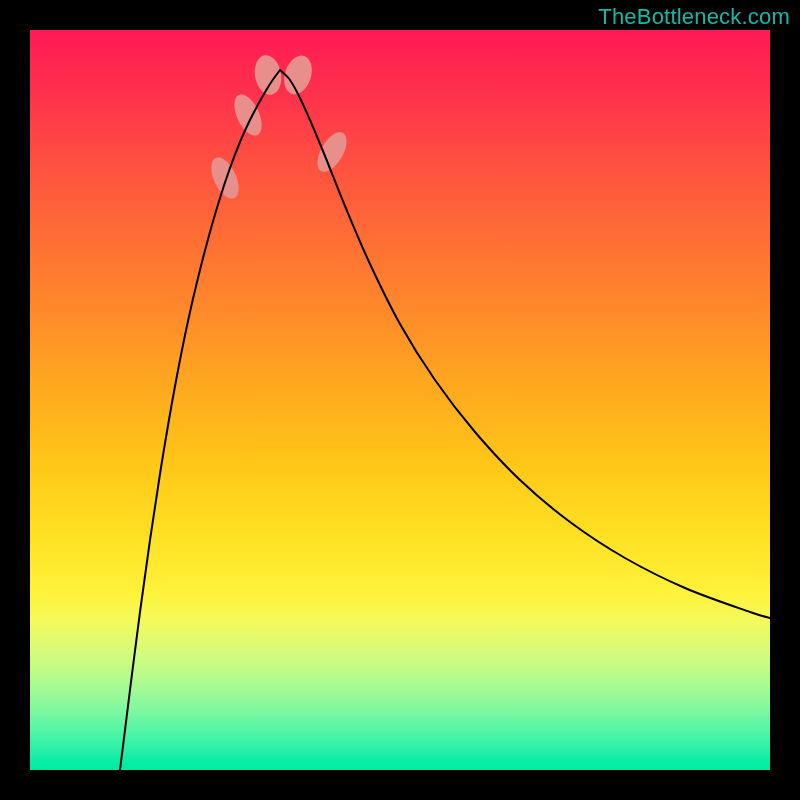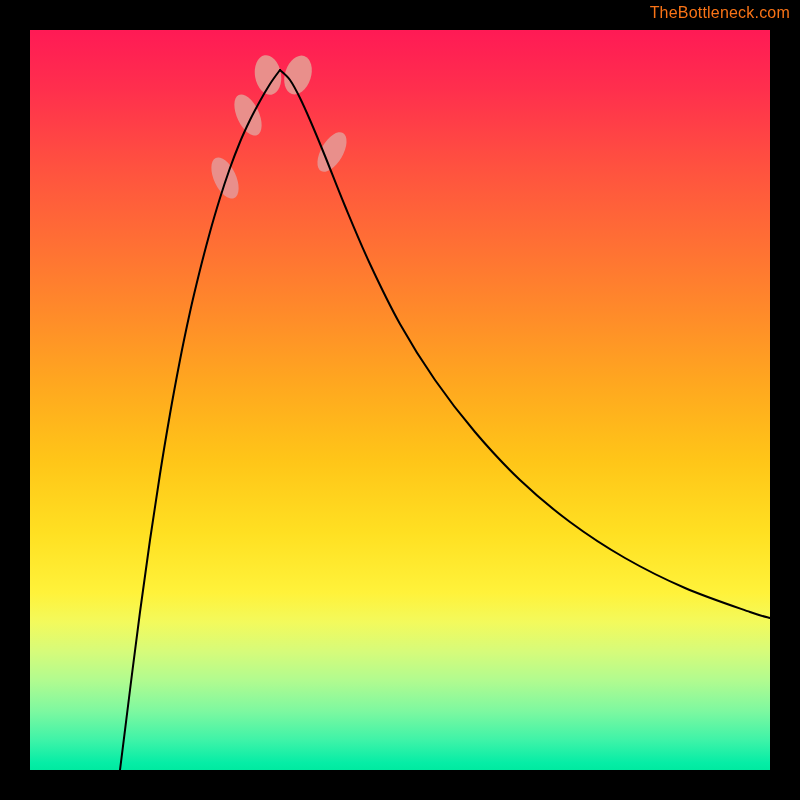--- a/index.html
+++ b/index.html
@@ -33,22 +33,22 @@
       #7ef8a0 92%,
       #3ef3a8 96%,
       #06eda6 99%,
       #00eaa0 100%
     );
   }
   .watermark {
     position: absolute;
     top: 4px;
     right: 10px;
-    color: #f97316;
-    font-size: 16px;
+    color: #14b8a6;
+    font-size: 22px;
     font-weight: 500;
     letter-spacing: 0.2px;
     z-index: 20;
     user-select: none;
   }
   svg.plot {
     position: absolute;
     left: 0;
     top: 0;
     width: 740px;

